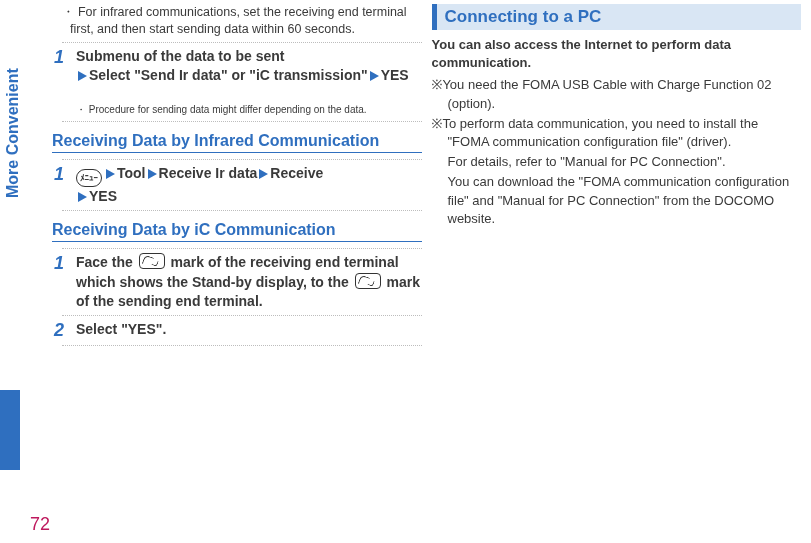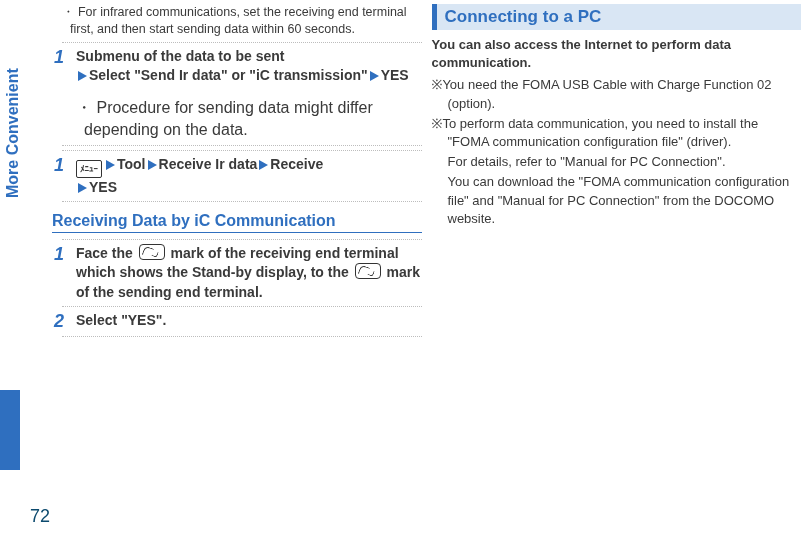--- a/index.html
+++ b/index.html
@@ -27,23 +27,23 @@
     position: absolute;
     left: 0;
     top: 390px;
     width: 20px;
     height: 80px;
     background: #2f6fbf;
   }
   .page-number {
     position: absolute;
     left: 30px;
-    bottom: 16px;
+    bottom: 8px;
     font-size: 18px;
-    color: #0c4a6e;
+    color: #be185d;
   }
   .cols {
     display: flex;
     padding: 4px 10px 40px 52px;
     gap: 10px;
     height: 100%;
   }
   .col { flex: 1; min-width: 0; }
   .h-blue {
     color: #2f6fbf;
@@ -77,38 +77,38 @@
   .step-num {
     color: #2f6fbf;
     font-weight: bold;
     font-size: 18px;
     font-style: italic;
     flex-shrink: 0;
     width: 14px;
   }
   .step-body { font-weight: bold; font-size: 14px; line-height: 1.38; }
   .sub-bullet {
-    font-size: 16px;
+    font-size: 10px;
     line-height: 1.35;
     padding-left: 32px;
     text-indent: -8px;
-    margin: 12px 0 4px;
+    margin: 18px 0 4px;
   }
   .sub-bullet::before { content: "・ "; }
   .tri {
     display: inline-block; width: 0; height: 0;
     border-top: 5px solid transparent;
     border-bottom: 5px solid transparent;
     border-left: 9px solid #2f6fbf;
     margin: 0 2px -1px 2px;
   }
   .menu-icon {
     display: inline-flex;
     width: 26px; height: 18px;
-    border: 1.5px solid #333; border-radius: 2px;
+    border: 1.5px solid #333; border-radius: 9px;
     align-items: center; justify-content: center;
     font-size: 9px; font-weight: bold;
     vertical-align: -3px;
     margin-right: 2px;
   }
   .felica-icon {
     display: inline-flex;
     width: 26px; height: 16px;
     border: 1.4px solid #333; border-radius: 4px;
     align-items: center; justify-content: center;
@@ -179,20 +179,21 @@
     <div class="step">
       <div class="step-num">1</div>
       <div class="step-body">
         <span>Submenu of the data to be sent</span><br>
         <span class="tri"></span><span>Select "Send Ir data" or "iC transmission"</span><span class="tri"></span><span>YES</span>
       </div>
     </div>
     <div class="sub-bullet">Procedure for sending data might differ depending on the data.</div>
     <hr class="dotrule">
 
+    <div class="h-blue">Receiving Data by Infrared Communication</div>
     <hr class="dotrule">
     <div class="step">
       <div class="step-num">1</div>
       <div class="step-body">
         <span class="menu-icon">ﾒﾆｭｰ</span><span class="tri"></span><span>Tool</span><span class="tri"></span><span>Receive Ir data</span><span class="tri"></span><span>Receive</span><br>
         <span class="tri"></span><span>YES</span>
       </div>
     </div>
     <hr class="dotrule">
 

